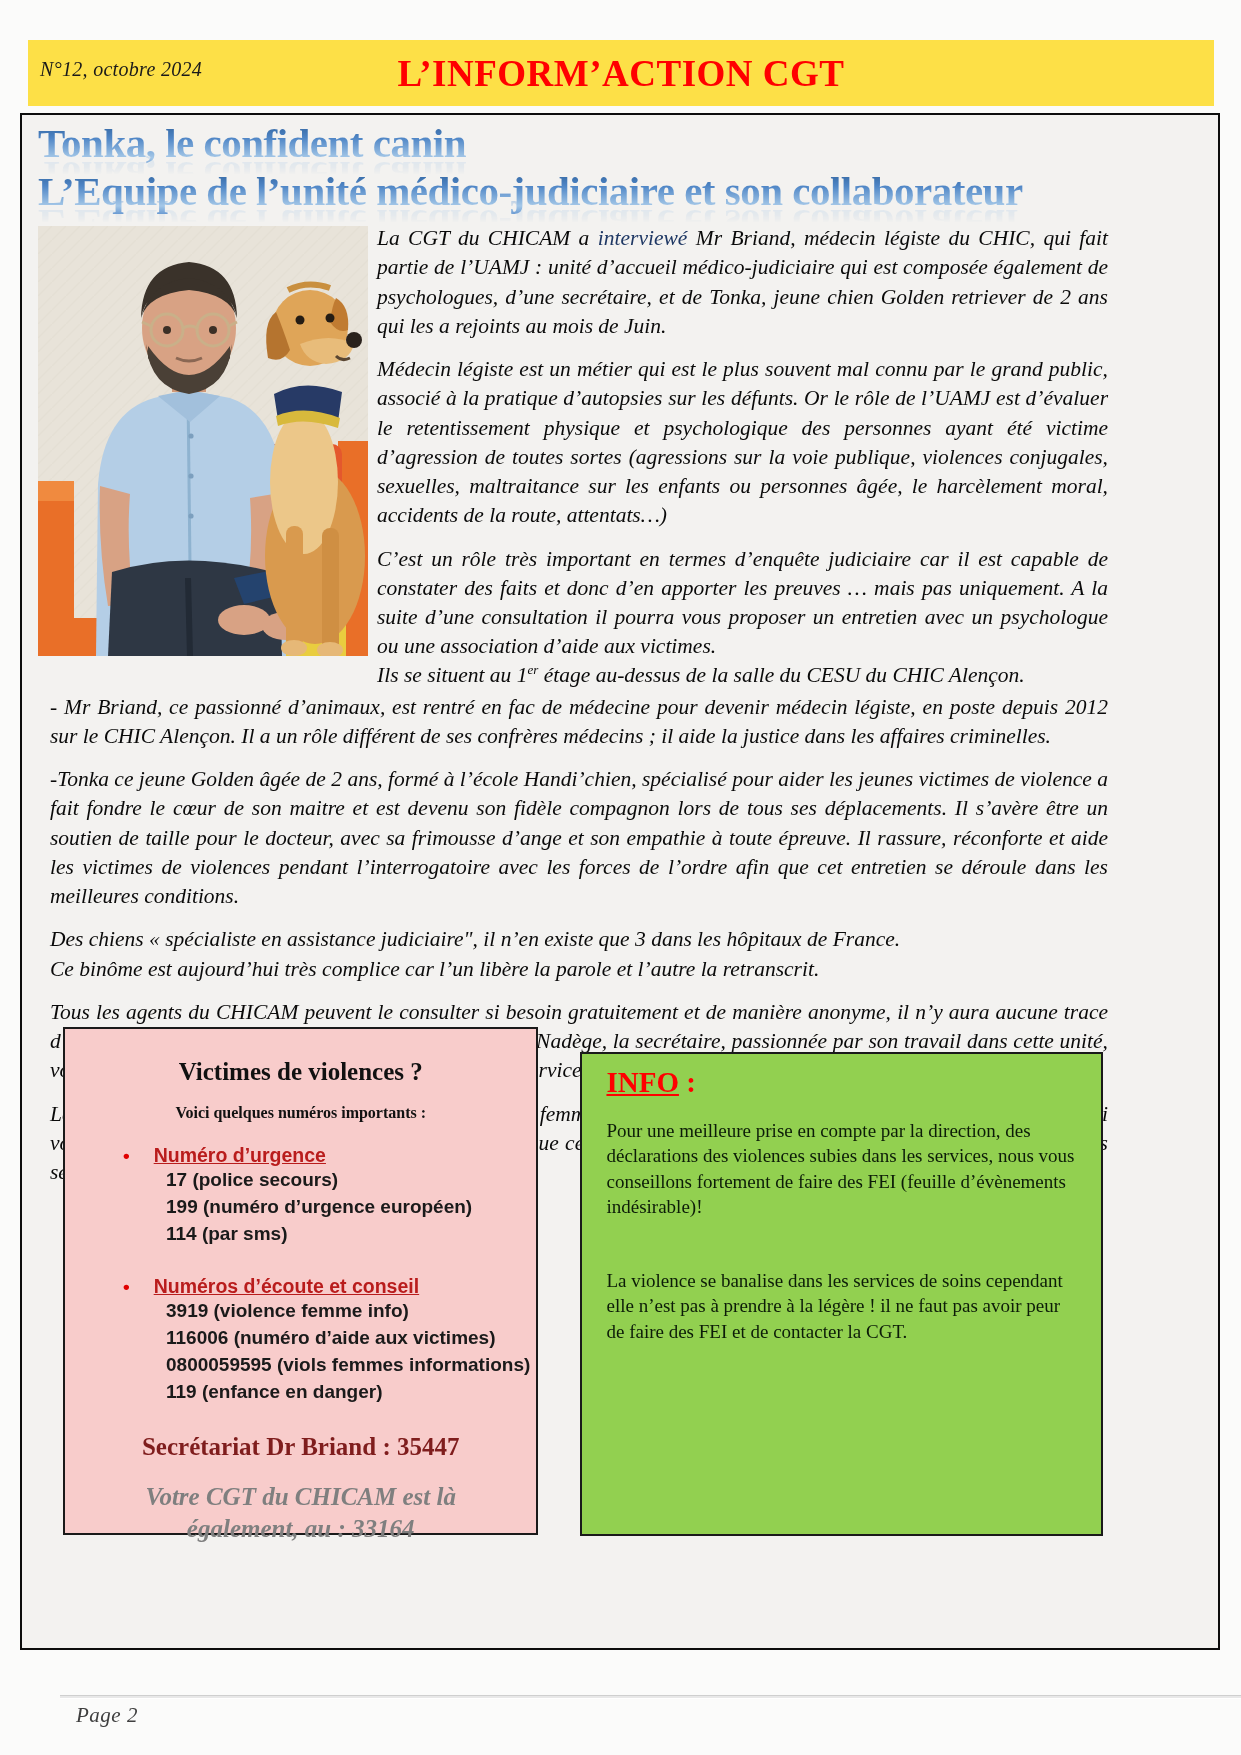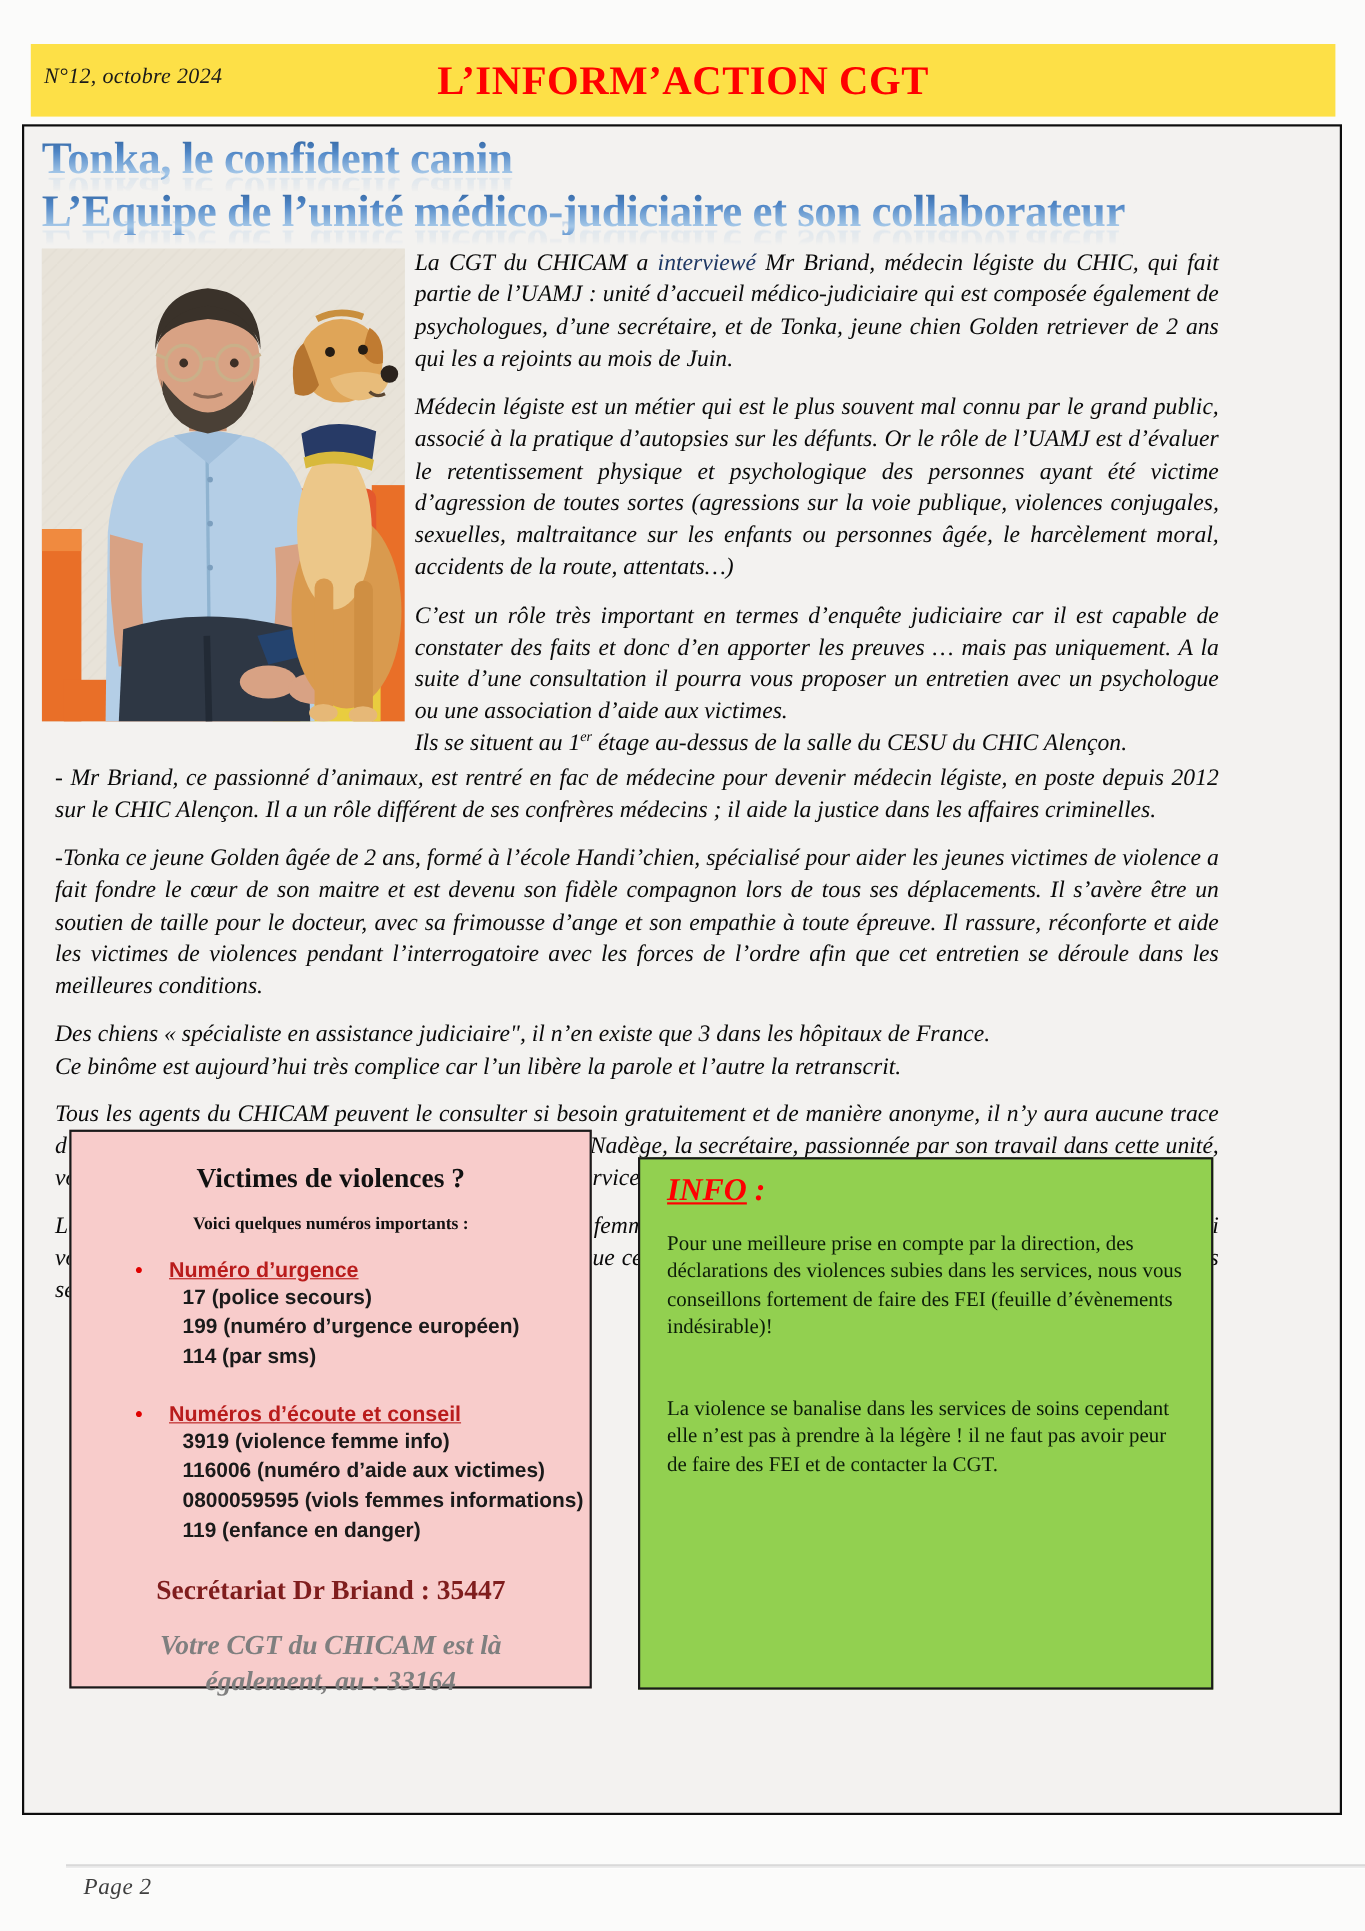--- a/index.html
+++ b/index.html
@@ -96,21 +96,21 @@
     font-weight:bold;font-style:italic;font-size:25px;color:#7f7f7f;
     line-height:1.3;
   }
   .green-box{
     width:537px;height:484px;box-sizing:border-box;
     margin-left:42px;margin-top:25px;
     background:#92d050;border:2px solid #1a1a1a;
     padding:12px 26px 0 24px;
     color:#0c1c08;
   }
-  .info-label-row{font-size:29px;font-weight:bold;color:#ff0000;font-style:italic;}
+  .info-label-row{font-size:29px;font-weight:bold;color:#ff0000;}
   .info-label{text-decoration:underline;}
   .green-p{font-size:19px;line-height:1.34;margin-top:19px;text-align:left;}
   .green-p2{margin-top:48px;}
   
   .footer-rule{
     position:absolute;left:60px;top:1695px;width:1181px;height:2px;
     border-top:1px solid #cfcfcf;border-bottom:1px solid #ffffff;
     background:#e8e8e8;
   }
   .page-number{

